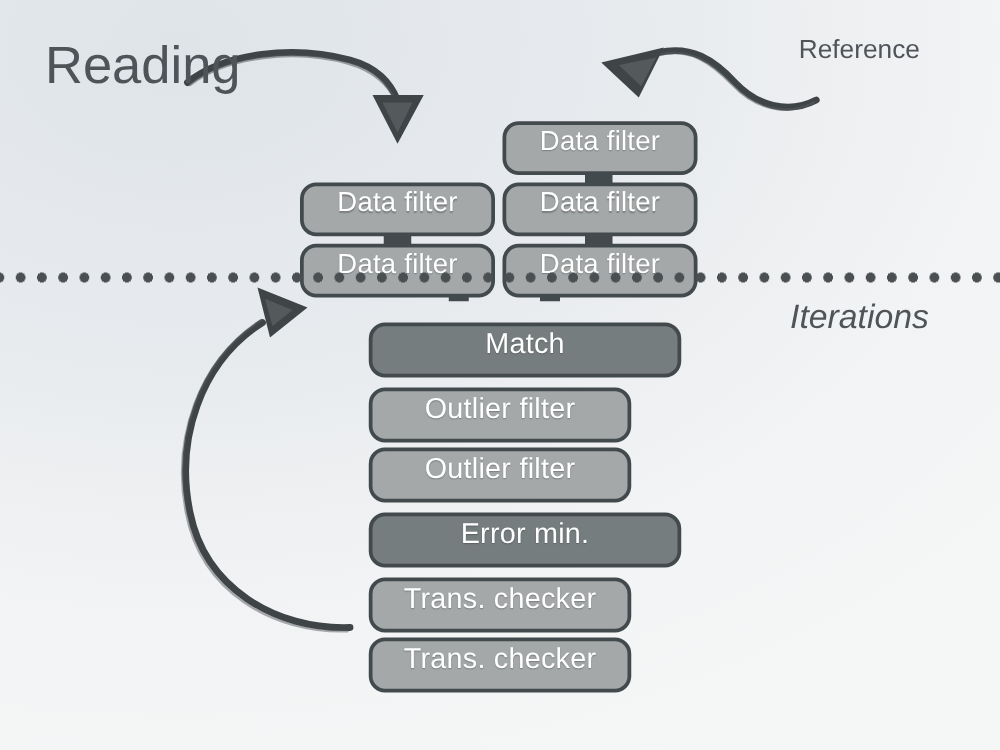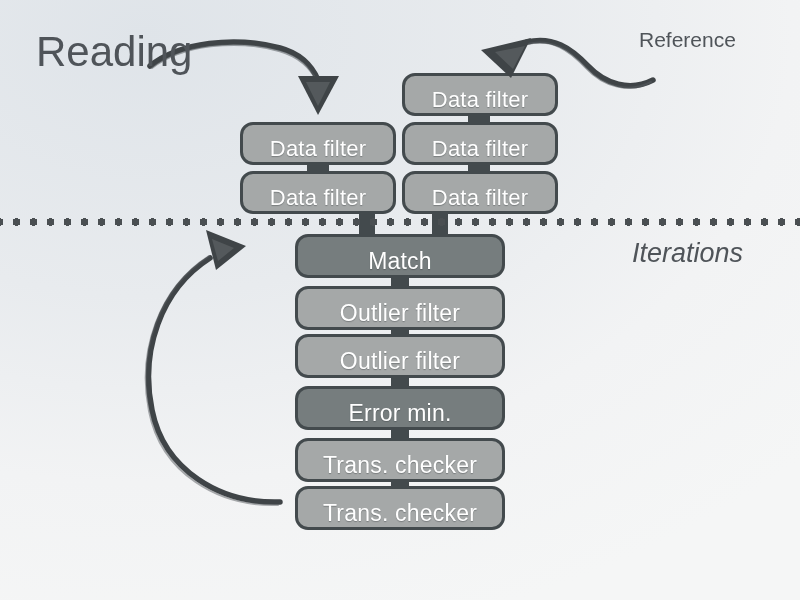--- a/index.html
+++ b/index.html
@@ -37,26 +37,27 @@
   }
 
   
   .node {
     position: absolute;
     box-sizing: border-box;
     border: 3px solid #434a4d;
     border-radius: 13px;
     color: #ffffff;
     display: flex;
-    align-items: flex-end;
+    align-items: flex-start;
     justify-content: center;
     font-weight: 400;
     letter-spacing: .2px;
     text-shadow: 0 1px 1px rgba(40,45,48,.35);
     z-index: 5;
+    margin-top: 24px;
   }
   .node.light { background: #a5a8a8; }
   .node.dark  { background: #767d7e; }
 
   
   .stem {
     position: absolute;
     background: #434a4d;
     z-index: 3;
   }
@@ -108,30 +109,30 @@
   <div class="node light" style="left:402px; top:73px; width:156px; height:43px; font-size:22px;">
     <span>Data filter</span>
   </div>
   <div class="node light" style="left:402px; top:122px; width:156px; height:43px; font-size:22px;">
     <span>Data filter</span>
   </div>
   <div class="node light" style="left:402px; top:171px; width:156px; height:43px; font-size:22px;">
     <span>Data filter</span>
   </div>
 
-  <div class="node dark" style="left:295px; top:234px; width:210px; height:44px; font-size:23px;">
+  <div class="node dark" style="left:295px; top:234px; width:250px; height:44px; font-size:23px;">
     <span>Match</span>
   </div>
   <div class="node light" style="left:295px; top:286px; width:210px; height:44px; font-size:23px;">
     <span>Outlier filter</span>
   </div>
   <div class="node light" style="left:295px; top:334px; width:210px; height:44px; font-size:23px;">
     <span>Outlier filter</span>
   </div>
-  <div class="node dark" style="left:295px; top:386px; width:210px; height:44px; font-size:23px;">
+  <div class="node dark" style="left:295px; top:386px; width:250px; height:44px; font-size:23px;">
     <span>Error min.</span>
   </div>
   <div class="node light" style="left:295px; top:438px; width:210px; height:44px; font-size:23px;">
     <span>Trans. checker</span>
   </div>
   <div class="node light" style="left:295px; top:486px; width:210px; height:44px; font-size:23px;">
     <span>Trans. checker</span>
   </div>
 
   <div id="dotted-line"></div>

